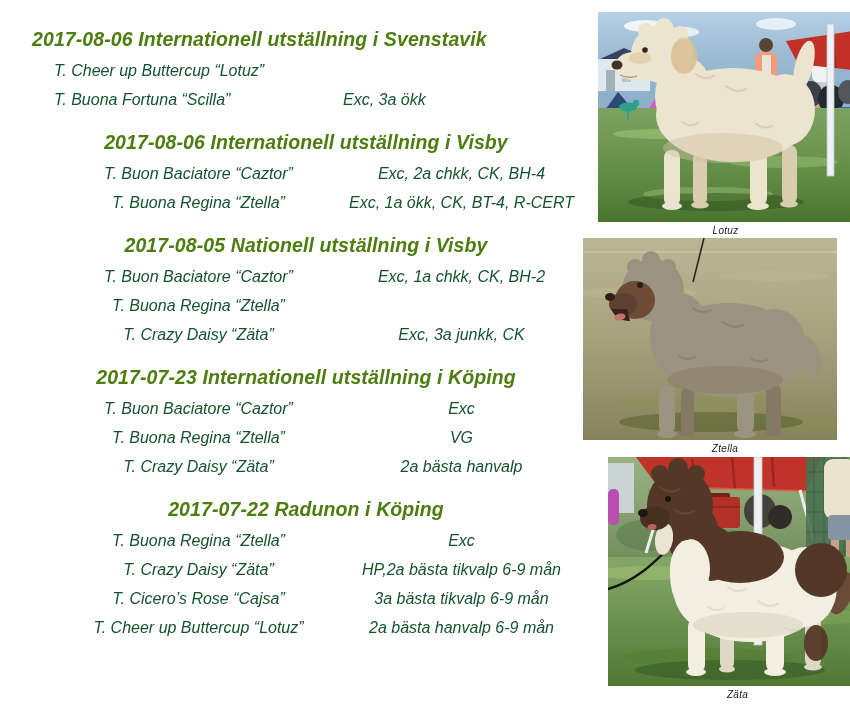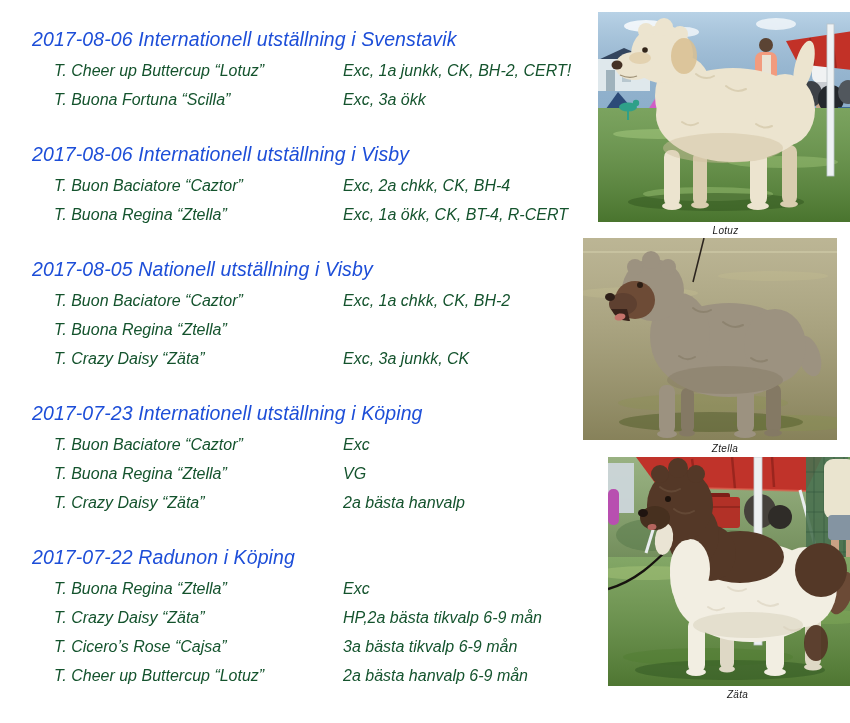--- a/index.html
+++ b/index.html
@@ -6,24 +6,24 @@
   body{
     width:850px;height:723px;position:relative;overflow:hidden;
     background:#ffffff;color:#1b1b1b;
     font-family:"Liberation Sans",sans-serif;
   }
   
   .results{
     position:absolute;left:32px;top:27px;width:548px;
     font-style:italic;
   }
-  .show-section + .show-section{margin-top:28px;}
+  .show-section + .show-section{margin-top:16px;text-align:center;}
   .show-heading{
-    font-size:19.5px;font-weight:400;font-style:italic;
-    line-height:24px;margin:0 0 5px 0;letter-spacing:.1px;color:#1d4ed8;
+    font-size:19.5px;font-weight:700;font-style:italic;
+    line-height:24px;margin:0 0 5px 0;letter-spacing:.1px;color:#4d7c0f;
   }
   .result-row{
     display:flex;margin-left:22px;line-height:29px;font-size:16px;color:#14532d;
   }
   .dog-name{flex:0 0 289px;width:289px;white-space:nowrap;}
   .dog-result{flex:1;white-space:nowrap;}
   
   .photo{position:absolute;margin:0;text-align:center;}
   .photo svg{display:block;}
   #photo-1{left:583px;top:12px;width:255px;margin-left:15px;}
@@ -36,21 +36,20 @@
 </style>
 </head>
 <body>
 
 <main class="results">
 
   <section class="show-section">
     <h2 class="show-heading">2017-08-06 Internationell utställning i Svenstavik</h2>
     <div class="result-row">
       <span class="dog-name">T. Cheer up Buttercup “Lotuz”</span>
-      <span class="dog-result">Exc, 1a junkk, CK, BH-2, CERT!</span>
     </div>
     <div class="result-row">
       <span class="dog-name">T. Buona Fortuna “Scilla”</span>
       <span class="dog-result">Exc, 3a ökk</span>
     </div>
   </section>
 
   <section class="show-section">
     <h2 class="show-heading">2017-08-06 Internationell utställning i Visby</h2>
     <div class="result-row">

